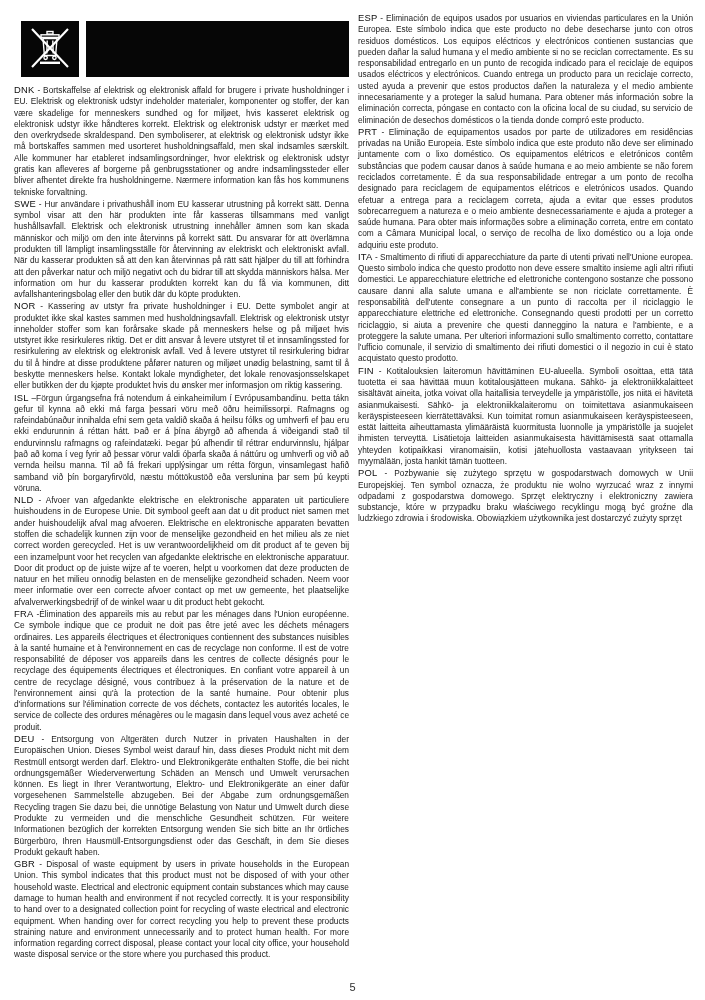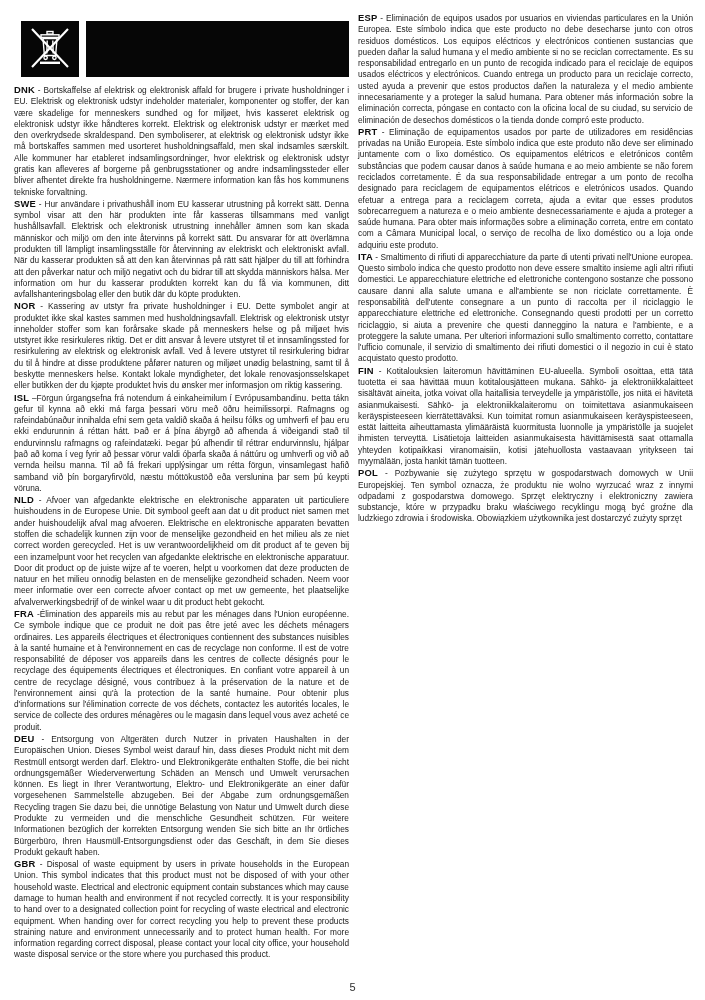--- a/index.html
+++ b/index.html
@@ -43,21 +43,21 @@
     justify-content: center;
     flex: none;
   }
   .black-panel {
     flex: 1;
     height: 56px;
     background: #060606;
   }
   .lang-para { margin: 0; padding: 0; }
   .lang-para b {
-    font-weight: bold;
+    font-weight: normal;
     font-size: 9.4px;
     letter-spacing: 0.2px;
     color: #0e0e0e;
   }
   .page-number {
     position: absolute;
     bottom: 7px;
     left: 0;
     width: 100%;
     text-align: center;

